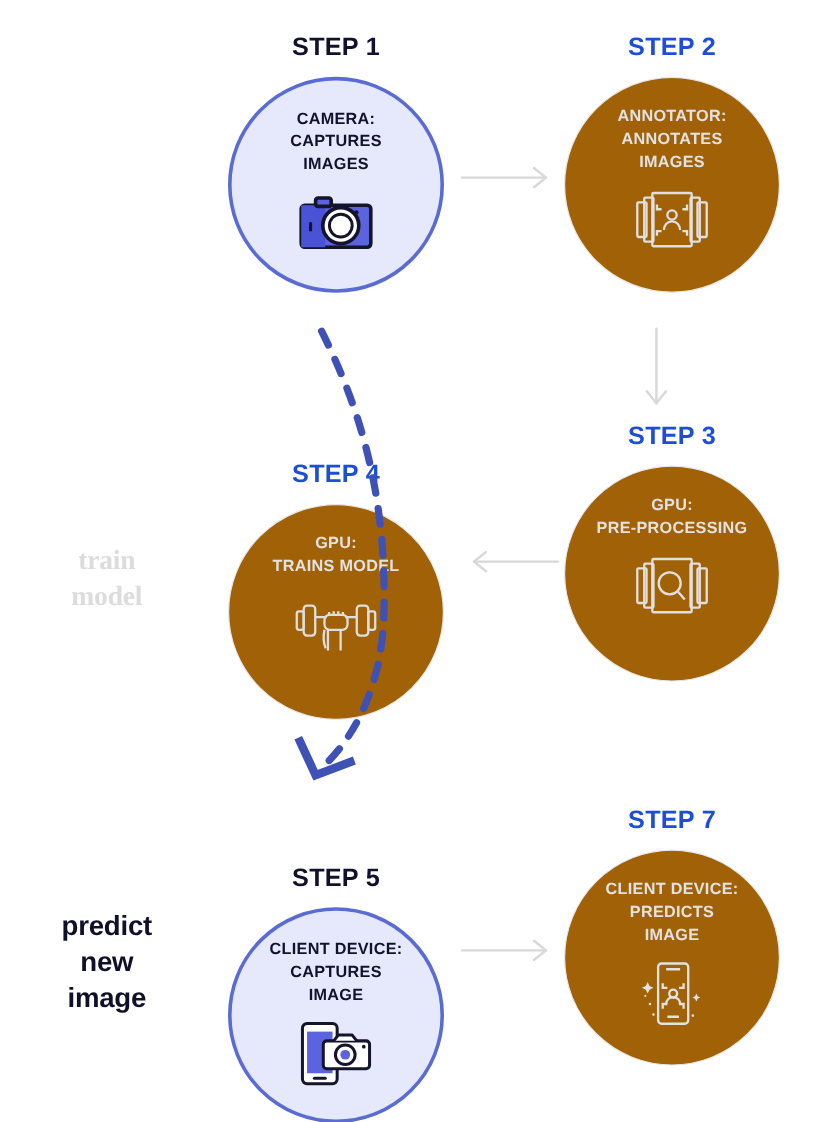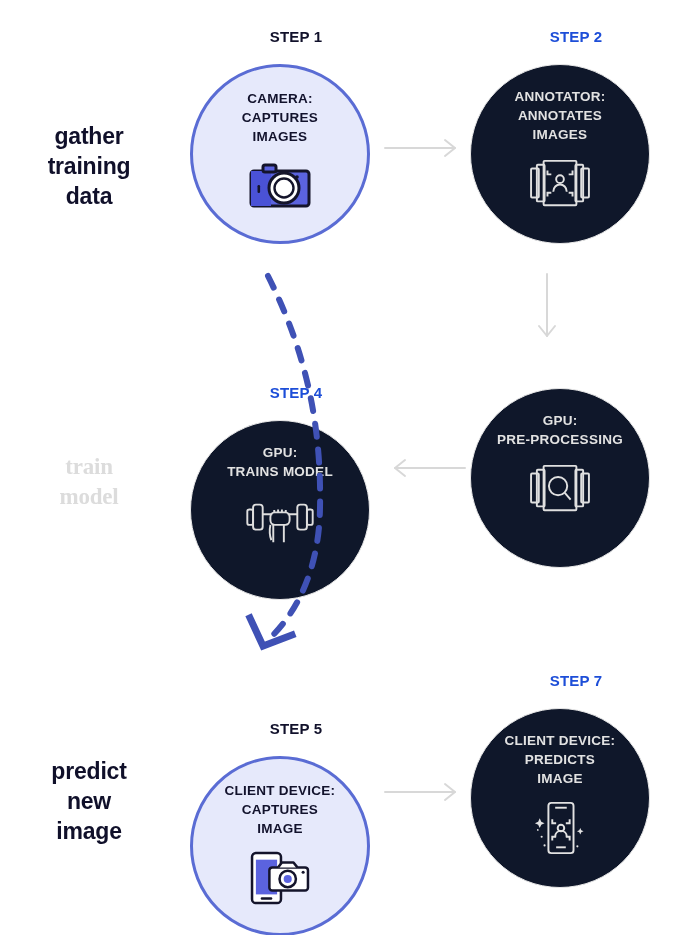--- a/index.html
+++ b/index.html
@@ -44,24 +44,24 @@
 
   
   .step {
     position: absolute;
     width: 186px;
     height: 225px;
   }
   .step-title {
     position: absolute;
     top: 0;
-    left: 16px;
+    left: 0;
     width: 186px;
     text-align: center;
-    font-size: 15px;
+    font-size: 21px;
     font-weight: 700;
     letter-spacing: 0.2px;
   }
   .step.active .step-title { color: #11112b; }
   .step.muted  .step-title { color: #1d4ed8; }
 
   .circle {
     position: absolute;
     top: 36px;
     left: 3px;
@@ -73,21 +73,21 @@
     flex-direction: column;
     align-items: center;
     justify-content: flex-start;
     padding-top: 22px;
   }
   .step.active .circle {
     background: #e6e9fb;
     border: 3px solid #5a6cd4;
   }
   .step.muted .circle {
-    background: #0f172a;
+    background: #a16207;
     border: 1.5px solid #e8e8e8;
   }
 
   .circle-caption {
     width: 166px;
     text-align: center;
     font-size: 13.5px;
     font-weight: 600;
     line-height: 1.42;
     letter-spacing: 0.25px;
@@ -119,23 +119,20 @@
   #arrow-2-3 { left: 535px; top: 272px; }
   #arrow-3-4 { left: 383px; top: 456px; }
   #arrow-5-6 { left: 383px; top: 780px; }
   #arrow-loop { left: 180px; top: 258px; }
 </style>
 </head>
 <body>
 
 <div id="canvas">
 
-  <div class="phase-label active" id="phase-0">gather
-training
-data</div>
 
   <div class="phase-label muted" id="phase-1">train
 model</div>
 
   <div class="phase-label active" id="phase-2">predict
 new
 image</div>
 
   <div class="step active" id="step-1">
     <div class="step-title">STEP 1</div>
@@ -177,20 +174,21 @@
             <path d="M41 37 h4 v4"></path>
             <circle cx="32" cy="23" r="4"></circle>
             <path d="M25 36c0-4.5 3.3-7.5 7-7.5s7 3 7 7.5"></path>
           </g>
         </svg>
       </div>
     </div>
   </div>
 
   <div class="step muted" id="step-3">
+    <div class="step-title">STEP 3</div>
     <div class="circle">
       <div class="circle-caption">GPU:
 PRE-PROCESSING</div>
       <div class="circle-icon">
         <svg viewBox="0 0 64 56" width="62" height="54" aria-hidden="true">
           <g fill="none" stroke="#e0e0e0" stroke-width="2">
             <rect x="2" y="12" width="8" height="30" rx="1"></rect>
             <rect x="8" y="8" width="8" height="38" rx="1"></rect>
             <rect x="54" y="12" width="8" height="30" rx="1"></rect>
             <rect x="48" y="8" width="8" height="38" rx="1"></rect>

